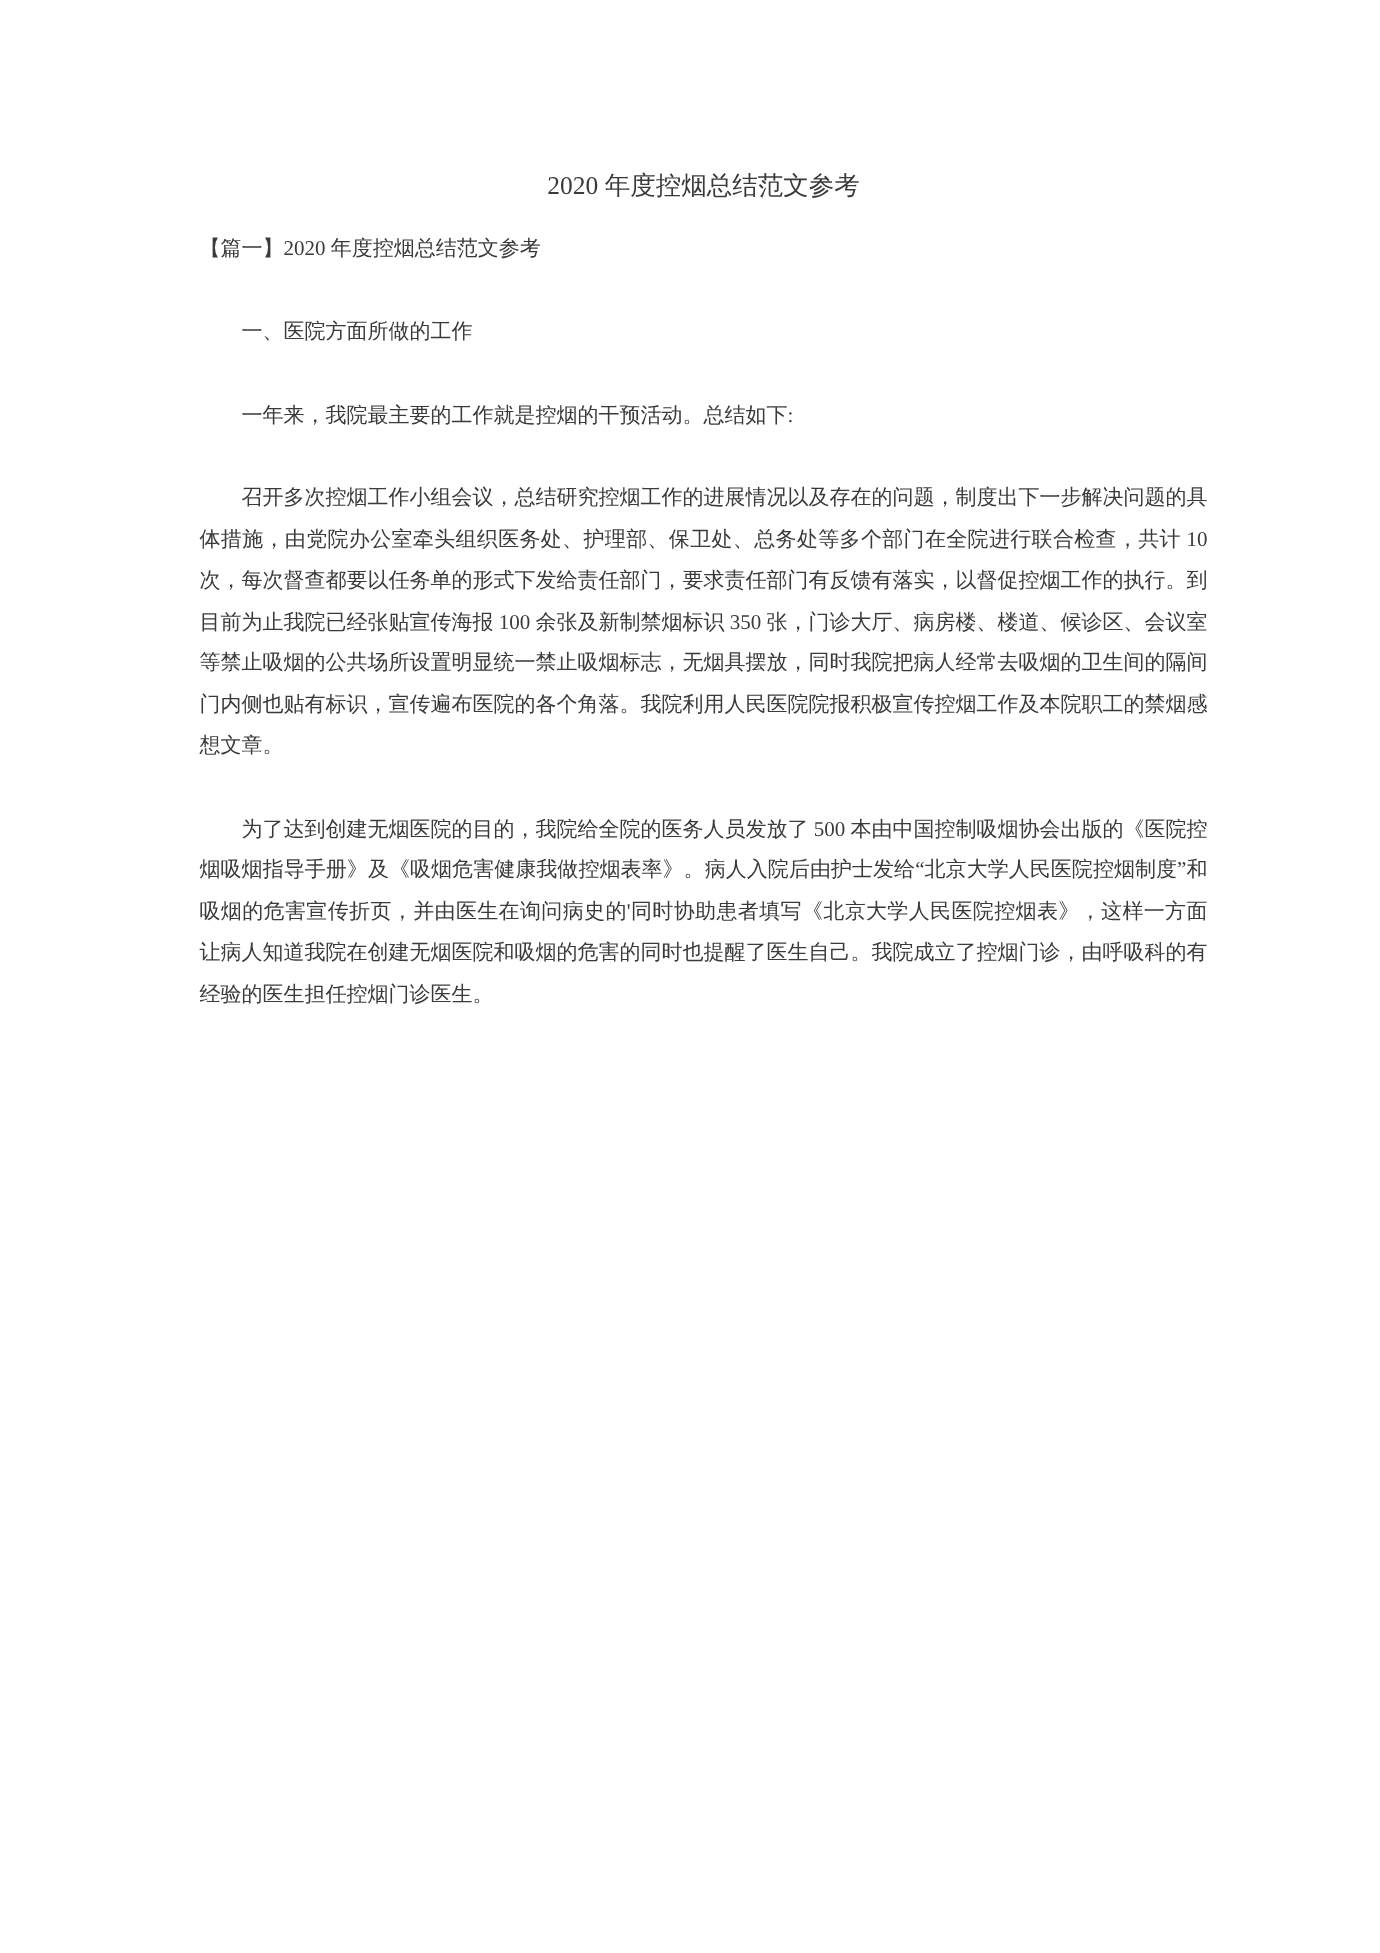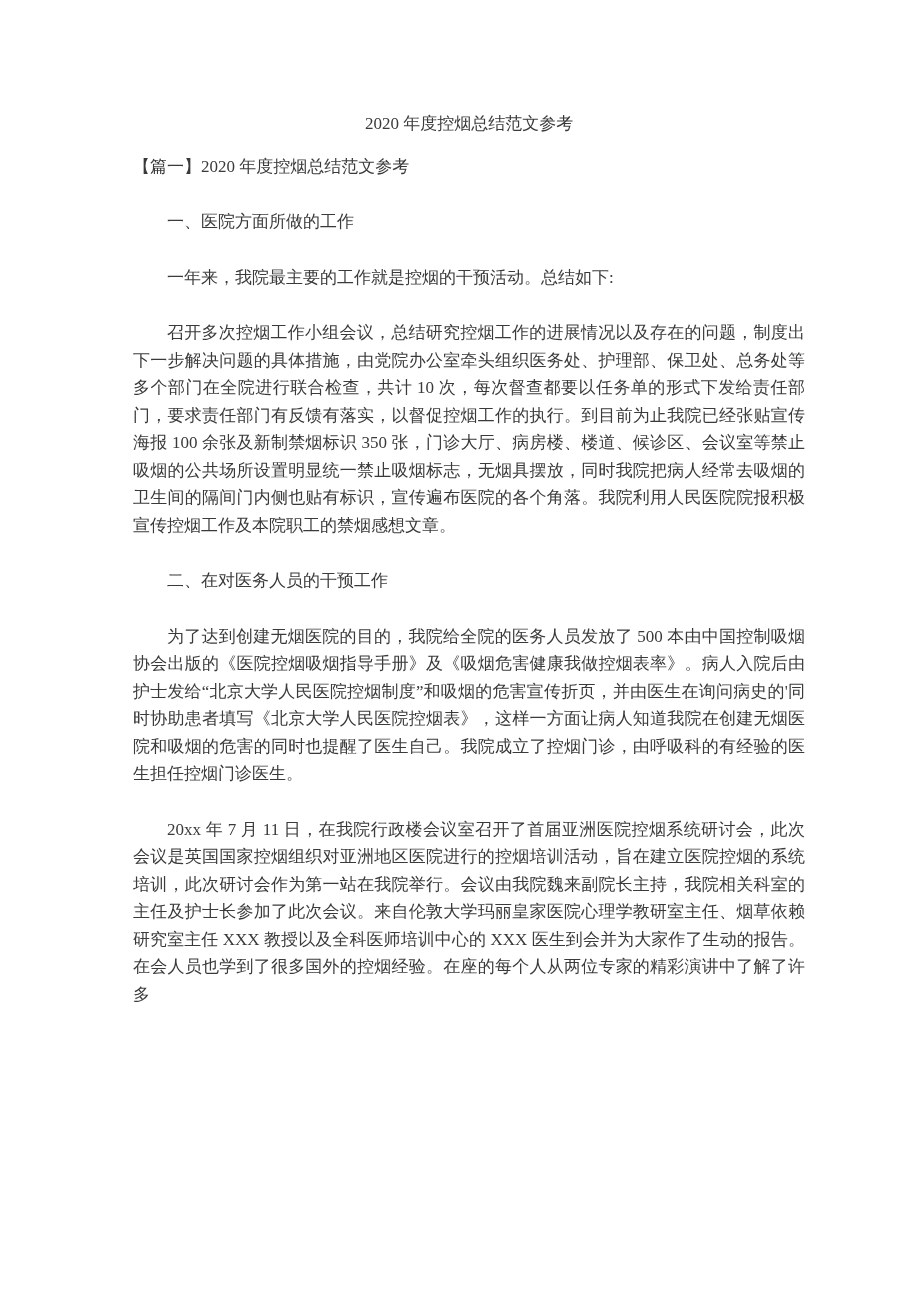--- a/index.html
+++ b/index.html
@@ -22,21 +22,21 @@
     background: #ffffff;
   }
   .doc-title {
     font-size: 17px;
     line-height: 27.5px;
     text-align: center;
     font-weight: normal;
     margin: 0 0 15px 0;
   }
   .block {
-    font-size: 17px;
+    font-size: 14px;
     line-height: 27.5px;
     margin: 0 0 28px 0;
     text-align: justify;
     text-justify: inter-ideograph;
   }
   .indent {
     text-indent: 2em;
   }
   .block:last-child {
     margin-bottom: 0;
@@ -49,19 +49,17 @@
   <h1 class="doc-title">2020 年度控烟总结范文参考</h1>
 
   <p class="block">【篇一】2020 年度控烟总结范文参考</p>
 
   <p class="block indent">一、医院方面所做的工作</p>
 
   <p class="block indent">一年来，我院最主要的工作就是控烟的干预活动。总结如下:</p>
 
   <p class="block indent">召开多次控烟工作小组会议，总结研究控烟工作的进展情况以及存在的问题，制度出下一步解决问题的具体措施，由党院办公室牵头组织医务处、护理部、保卫处、总务处等多个部门在全院进行联合检查，共计 10 次，每次督查都要以任务单的形式下发给责任部门，要求责任部门有反馈有落实，以督促控烟工作的执行。到目前为止我院已经张贴宣传海报 100 余张及新制禁烟标识 350 张，门诊大厅、病房楼、楼道、候诊区、会议室等禁止吸烟的公共场所设置明显统一禁止吸烟标志，无烟具摆放，同时我院把病人经常去吸烟的卫生间的隔间门内侧也贴有标识，宣传遍布医院的各个角落。我院利用人民医院院报积极宣传控烟工作及本院职工的禁烟感想文章。</p>
 
-  <p class="block indent">二、在对医务人员的干预工作</p>
 
   <p class="block indent">为了达到创建无烟医院的目的，我院给全院的医务人员发放了 500 本由中国控制吸烟协会出版的《医院控烟吸烟指导手册》及《吸烟危害健康我做控烟表率》。病人入院后由护士发给“北京大学人民医院控烟制度”和吸烟的危害宣传折页，并由医生在询问病史的'同时协助患者填写《北京大学人民医院控烟表》，这样一方面让病人知道我院在创建无烟医院和吸烟的危害的同时也提醒了医生自己。我院成立了控烟门诊，由呼吸科的有经验的医生担任控烟门诊医生。</p>
 
 
-  <p class="block indent">20xx 年 7 月 11 日，在我院行政楼会议室召开了首届亚洲医院控烟系统研讨会，此次会议是英国国家控烟组织对亚洲地区医院进行的控烟培训活动，旨在建立医院控烟的系统培训，此次研讨会作为第一站在我院举行。会议由我院魏来副院长主持，我院相关科室的主任及护士长参加了此次会议。来自伦敦大学玛丽皇家医院心理学教研室主任、烟草依赖研究室主任 XXX 教授以及全科医师培训中心的 XXX 医生到会并为大家作了生动的报告。在会人员也学到了很多国外的控烟经验。在座的每个人从两位专家的精彩演讲中了解了许多</p>
 </div>
 
 </body></html>

